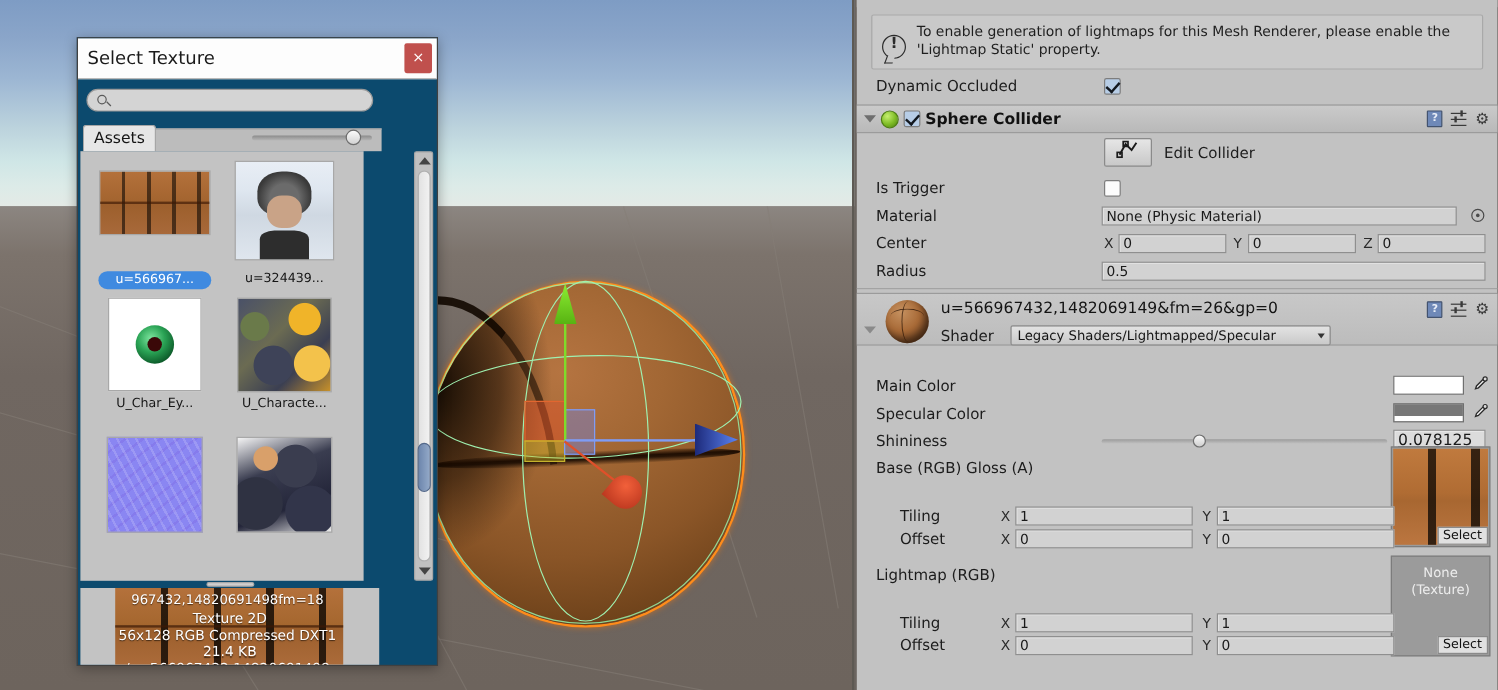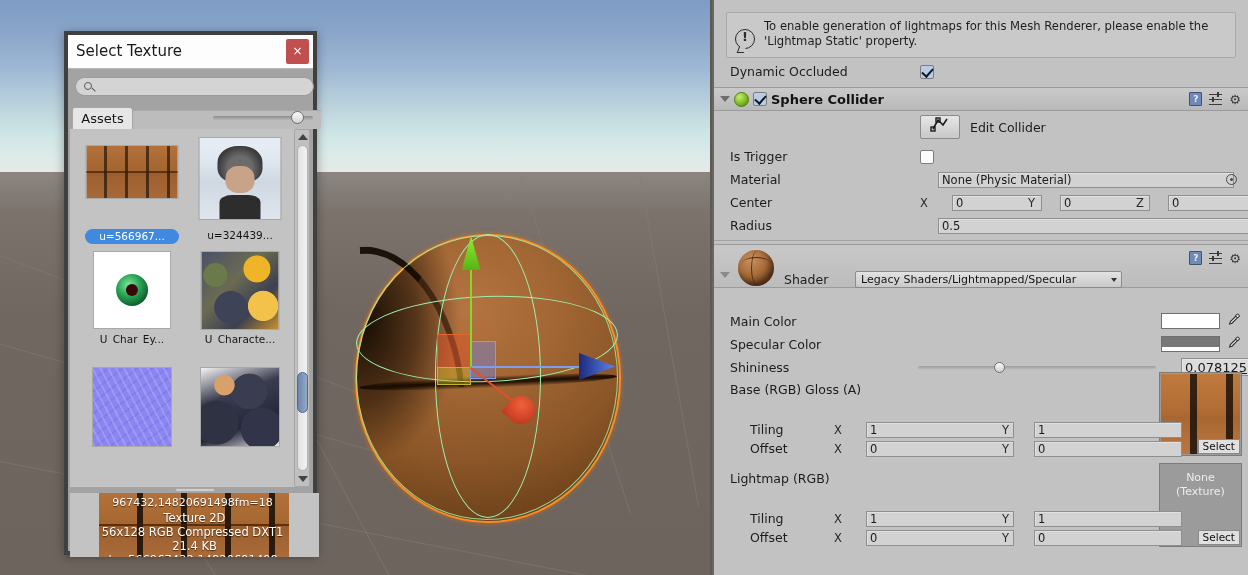--- a/index.html
+++ b/index.html
@@ -136,21 +136,20 @@
   .ic-help:after{ content:"?"; position:absolute; inset:0; color:#e9eef7; font-size:9px; text-align:center;
     line-height:12px; font-weight:bold;}
   .ic-preset{ width:13px;height:13px; position:relative;}
   .ic-preset i{ position:absolute; background:#3a3a3a; }
   .ic-gear{ font-size:13px; color:#3a3a3a; line-height:13px; }
 
   .fld{
     background:#d2d2d2; border:1px solid #8f8f8f; height:16px; font-size:11.5px;
     color:#1a1a1a; padding:0 3px; line-height:15px; display:inline-block; vertical-align:middle;
     box-shadow:inset 1px 1px 0 rgba(255,255,255,.35);
-    margin-left:20px;
   }
   .axis{ font-size:11.5px; color:#2a2a2a; }
 
   .btn{
     background:linear-gradient(to bottom,#e6e6e6,#c8c8c8); border:1px solid #8a8a8a; border-radius:2px;
     font-size:11.5px; color:#121212; text-align:center;
   }
   .target-dot{
     width:11px;height:11px;border-radius:50%;border:1px solid #4a4a4a; display:inline-block; position:relative;
   }
@@ -169,21 +168,21 @@
     content:""; position:absolute; left:4px; top:7px; width:28px; height:12px;
     border-top:1.4px solid rgba(40,18,4,.75); border-radius:50%;
   }
   .mat-thumb2:after{
     content:""; position:absolute; left:13px; top:1px; width:11px; height:34px;
     border-left:1.4px solid rgba(40,18,4,.7); border-radius:50%;
   }
   .mat-name{ position:absolute; left:70px; top:5px; font-size:13px; color:#141414; }
   .shader-lbl{ position:absolute; left:70px; top:27px; font-size:12.5px; color:#1c1c1c; }
   .shader-dd{
-    position:absolute; left:141px; top:26px; width:267px; height:17px;
+    position:absolute; left:128px; top:26px; width:267px; height:17px;
     background:linear-gradient(to bottom,#e3e3e3,#c9c9c9); border:1px solid #8c8c8c; border-radius:2px;
     font-size:11px; padding:0 5px; line-height:16px; color:#141414;
   }
   .shader-dd .arrow{ position:absolute; right:4px; top:6px; width:0;height:0;
     border-left:3.5px solid transparent;border-right:3.5px solid transparent;border-top:4px solid #333; }
   .tri-small{ position:absolute; left:6px; top:27px; width:0;height:0;
     border-left:5px solid transparent;border-right:5px solid transparent;border-top:6px solid #8a8a8a; }
 
   .swatch{ border:1px solid #6f6f6f; }
   .eyedrop{ width:14px;height:16px; position:relative; }
@@ -194,22 +193,22 @@
 
   .texbox{ position:absolute; border:1px solid #7c7c7c; background:#9b9b9b; }
   .selbtn{
     position:absolute; right:1px; bottom:1px; background:#e0e0e0; border:1px solid #8a8a8a;
     font-size:10.5px; padding:0 4px; line-height:13px; color:#101010;
   }
   .nonetex{ text-align:center; font-size:11px; color:#ededed; padding-top:7px; line-height:14px; }
 
   
   #dialog{
-    position:absolute; left:64px; top:31px; width:253px; height:524px;
-    background:#a3a3a3; border:4px solid #404040;
+    position:absolute; left:64px; top:31px; width:301px; height:524px;
+    background:#0c4a6e; border:1px solid #404040;
     box-shadow:0 2px 10px rgba(0,0,0,.35);
   }
   #dlg-title{
     height:34px; background:#fdfdfd; border-bottom:1px solid #b9b9b9; position:relative;
   }
   #dlg-title .t{ position:absolute; left:8px; top:7px; font-size:15px; color:#1a1a1a; }
   #dlg-close{
     position:absolute; right:4px; top:4px; width:23px; height:25px;
     background:#c0504d; color:#fff; font-size:12px; text-align:center; line-height:25px; border-radius:2px;
   }
@@ -429,20 +428,21 @@
   <div class="row" style="position:absolute;left:0;top:214px;width:534px;">
     <span class="lbl">Radius</span>
     <span class="fld" style="position:absolute;left:204px;width:320px;">0.5</span>
   </div>
 
   <div class="sep" style="position:absolute;left:0;top:240px;width:534px;"></div>
 
   <div class="mat-header" style="position:absolute;left:0;top:244px;width:534px;">
     <span class="tri-small"></span>
     <span class="mat-thumb2"></span>
+    <span class="mat-name">u=566967432,1482069149&amp;fm=26&amp;gp=0</span>
     <span class="shader-lbl">Shader</span>
     <span class="shader-dd">
       <span>Legacy Shaders/Lightmapped/Specular</span>
       <span class="arrow"></span>
     </span>
     <span class="hdr-icons" style="top:6px;">
       <span class="ic-help"></span>
       <span class="ic-preset">
         <i style="left:0;top:1px;width:13px;height:1.6px;"></i>
           <i style="left:8px;top:-1px;width:1.6px;height:5px;"></i>

